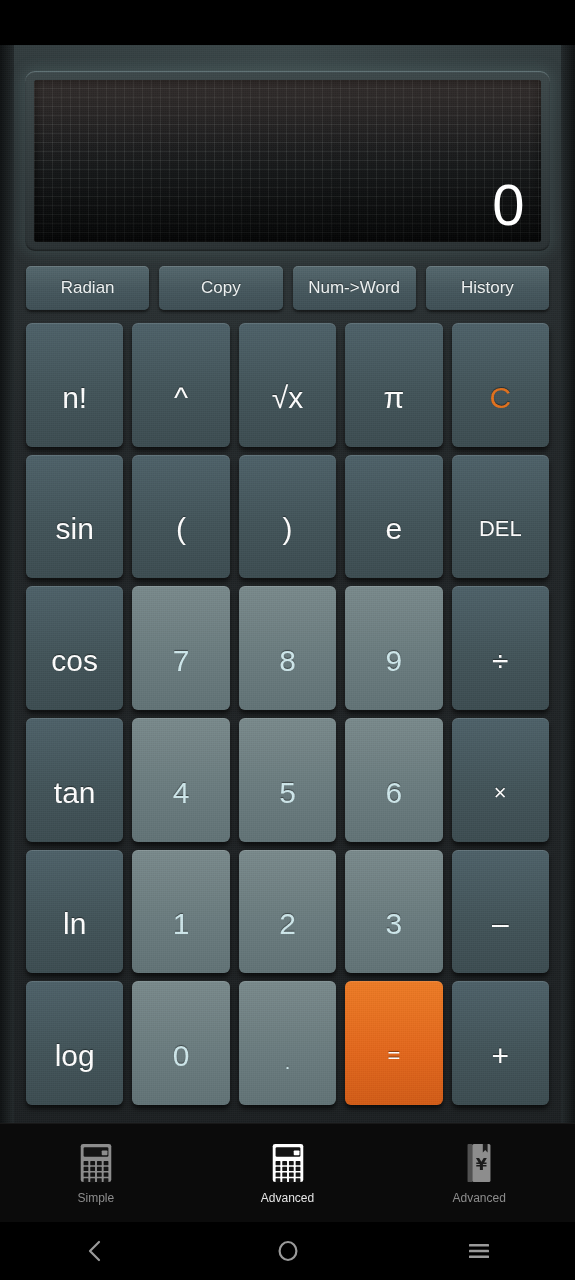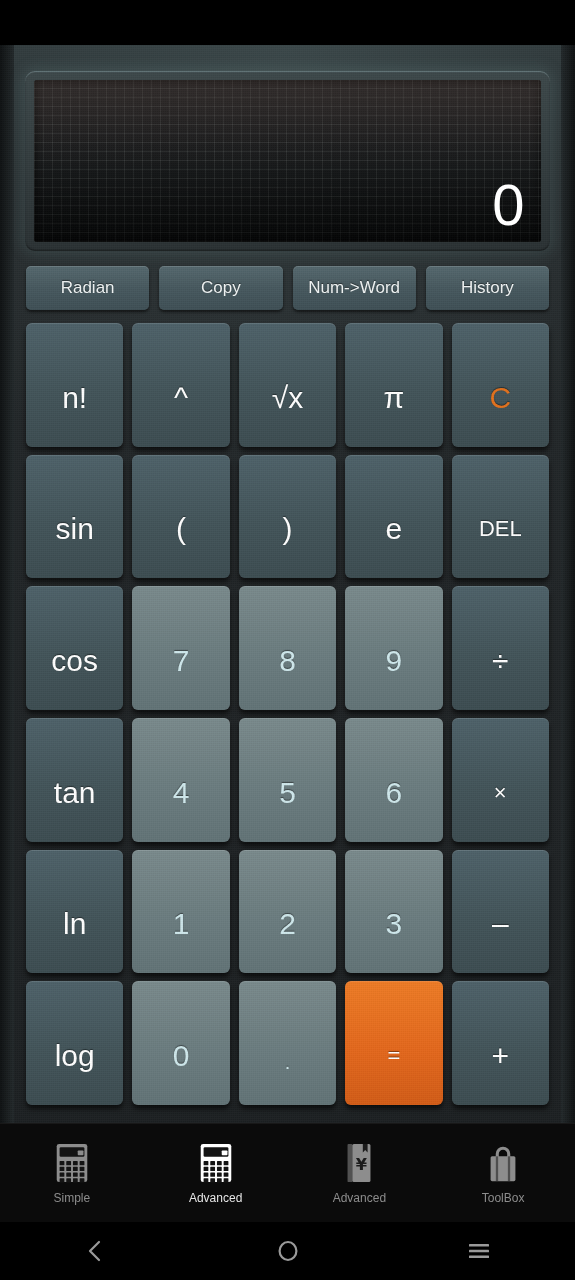--- a/index.html
+++ b/index.html
@@ -310,29 +310,20 @@
       </div>
       <div class="tab">
         <span class="ico"><svg width="40" height="42" viewBox="0 0 40 44">
             <rect x="8" y="2" width="5" height="40" rx="1" fill="#8d8d8d" opacity="0.55"></rect>
             <rect x="13" y="2" width="19" height="40" rx="1.6" fill="#8d8d8d"></rect>
             <path d="M24 2 h5 v9 l-2.5 -2.6 L24 11 Z" fill="#1b1b1b"></path>
             <text x="22.5" y="29" font-family="DejaVu Sans, sans-serif" font-size="17" font-weight="bold" fill="#1b1b1b" text-anchor="middle">¥</text>
           </svg></span>
         <span class="lbl">Advanced</span>
       </div>
-      <div class="tab">
-        <span class="ico"><svg width="40" height="42" viewBox="0 0 40 44">
-            <path d="M14 16 v-3.5 a6 6 0 0 1 12 0 V16" fill="none" stroke="#8d8d8d" stroke-width="3.2"></path>
-            <rect x="7" y="15" width="26" height="26" rx="1.6" fill="#8d8d8d"></rect>
-            <rect x="12.5" y="15" width="2.4" height="26" fill="#1b1b1b" opacity="0.55"></rect>
-            <rect x="25.1" y="15" width="2.4" height="26" fill="#1b1b1b" opacity="0.55"></rect>
-          </svg></span>
-        <span class="lbl">ToolBox</span>
-      </div>
     </div>
 
   <div class="navbar">
     <div class="navbtn">
       <svg width="26" height="26" viewBox="0 0 26 26">
         <path d="M16 4 L7 13 L16 22" fill="none" stroke="#9a9a9a" stroke-width="2.2" stroke-linecap="round" stroke-linejoin="round"></path>
       </svg>
     </div>
     <div class="navbtn">
       <svg width="26" height="26" viewBox="0 0 26 26">

